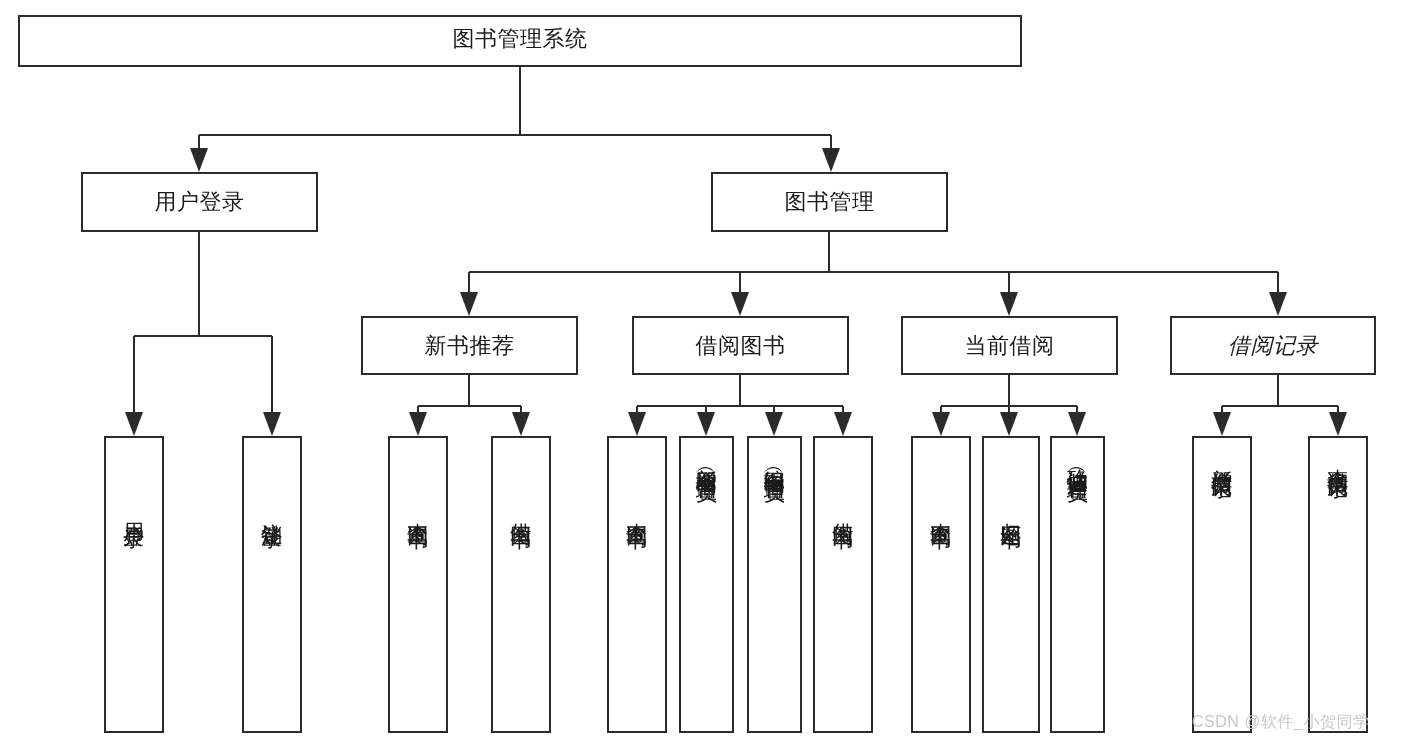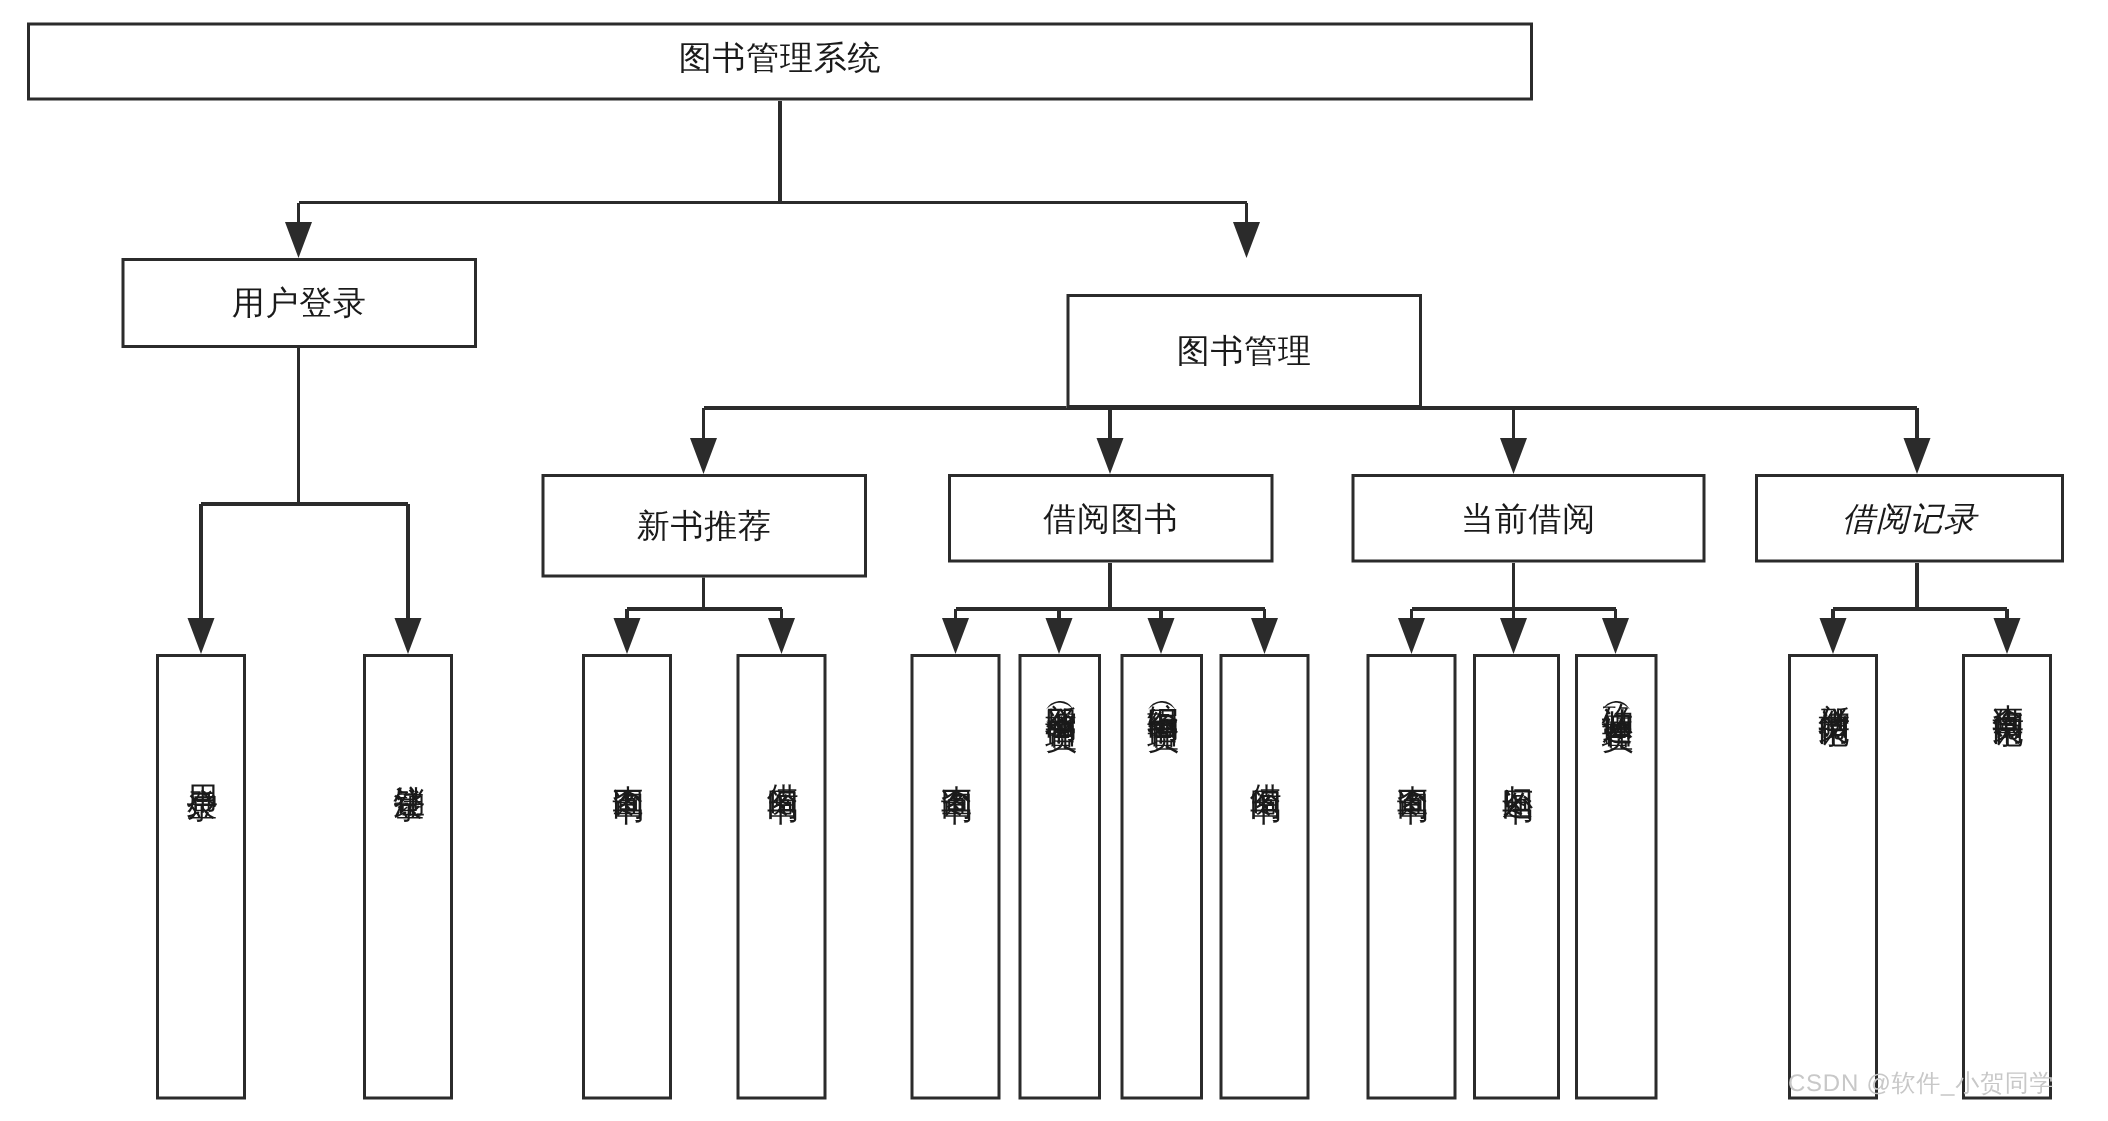--- a/index.html
+++ b/index.html
@@ -144,31 +144,31 @@
     </g>
   </svg>
 
   <div class="node horiz" style="left:18px; top:15px; width:1004px; height:52px;font-family:Liberation Mono, monospace;">
     <span>图书管理系统</span>
   </div>
 
   <div class="node horiz" style="left:81px; top:172px; width:237px; height:60px;">
     <span>用户登录</span>
   </div>
-  <div class="node horiz" style="left:711px; top:172px; width:237px; height:76px;margin-top:24px;">
+  <div class="node horiz" style="left:711px; top:172px; width:237px; height:60px;">
     <span>图书管理</span>
   </div>
 
-  <div class="node horiz" style="left:361px; top:316px; width:217px; height:69px;">
+  <div class="node horiz" style="left:361px; top:316px; width:217px; height:59px;">
     <span>新书推荐</span>
   </div>
   <div class="node horiz" style="left:632px; top:316px; width:217px; height:59px;">
     <span>借阅图书</span>
   </div>
-  <div class="node horiz" style="left:901px; top:316px; width:236px; height:59px;justify-content:center;">
+  <div class="node horiz" style="left:901px; top:316px; width:217px; height:59px;justify-content:center;">
     <span>当前借阅</span>
   </div>
   <div class="node horiz" style="left:1170px; top:316px; width:206px; height:59px;font-style:italic;">
     <span>借阅记录</span>
   </div>
 
   <div class="node leaf mid" style="left:104px; top:436px; width:60px; height:297px;">
     <span class="vtext">用户登录</span>
   </div>
   <div class="node leaf mid" style="left:242px; top:436px; width:60px; height:297px;">

